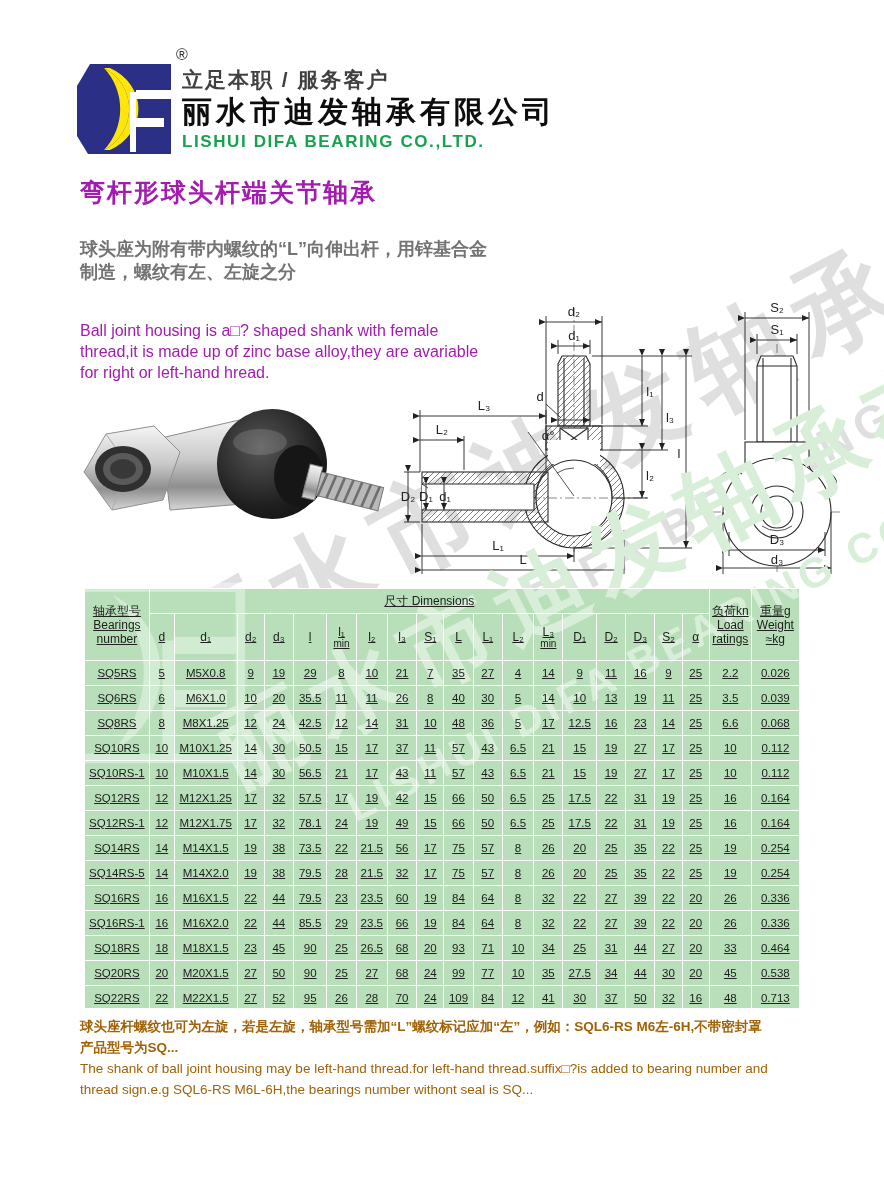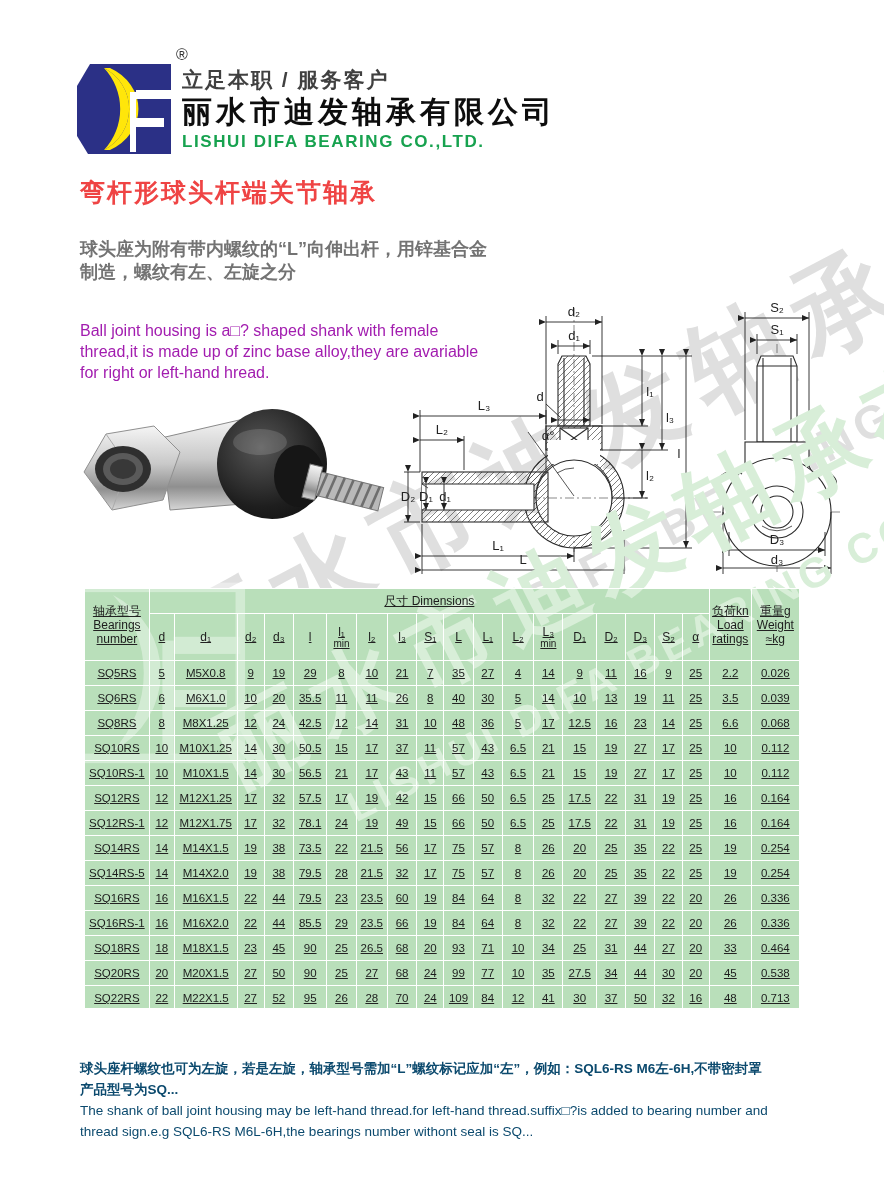--- a/index.html
+++ b/index.html
@@ -11,21 +11,21 @@
            color:#dcdcdc;opacity:.9;z-index:0;white-space:nowrap;font-weight:bold;}
   .wm-gray .l1{font-size:102px;letter-spacing:16px;}
   .wm-gray .l2{font-size:46px;letter-spacing:7px;margin-top:22px;margin-left:130px;}
   
   .logo-box{left:74px;top:58px;width:100px;height:100px;z-index:2;}
   .reg-mark{left:176px;top:46px;font-size:16px;color:#333;z-index:2;}
   .slogan{left:182px;top:66px;font-size:21px;font-weight:bold;color:#404040;letter-spacing:2px;z-index:2;}
   .company-cn{left:182px;top:92px;font-size:30px;font-weight:bold;color:#0d0d0d;letter-spacing:4px;z-index:2;}
   .company-en{left:182px;top:132px;font-size:17px;font-weight:bold;color:#17a24f;letter-spacing:1.6px;z-index:2;}
   
-  .title-cn{left:80px;top:176px;font-size:25px;font-weight:bold;color:#ef4444;letter-spacing:2px;z-index:2;}
+  .title-cn{left:80px;top:176px;font-size:25px;font-weight:bold;color:#a21caf;letter-spacing:2px;z-index:2;}
   .title-en{left:80px;top:205px;font-size:21px;color:#2c2c2c;z-index:2;}
   .intro-cn{left:80px;top:238px;font-size:18px;font-weight:600;color:#737373;line-height:23px;z-index:2;}
   .intro-en{left:80px;top:293px;font-size:16px;color:#a21caf;line-height:21px;z-index:2;margin-top:27px;}
   
   .photo{left:66px;top:372px;width:325px;height:205px;z-index:2;}
   .draw-side{left:396px;top:300px;width:302px;height:280px;z-index:2;}
   .draw-front{left:700px;top:300px;width:156px;height:280px;z-index:2;}
   svg text{font-family:"Liberation Sans","DejaVu Sans",sans-serif;}
   .dim{font-size:13px;fill:#222;}
   
@@ -38,21 +38,21 @@
   table.dims{position:relative;z-index:2;border-collapse:collapse;table-layout:fixed;width:716px;text-decoration:underline;}
   table.dims td{border:1.5px solid #fff;text-align:center;padding:0;font-size:11.5px;color:#1c1c1c;background:transparent;}
   table.dims thead td{font-size:12px;}
   .group-row td{height:24px;font-size:13px;}
   .subhead-row td{height:46px;}
   tbody tr{height:25px;}
   td.bn{text-align:left;padding-left:6px;}
   .hdr3{line-height:14px;font-size:12px;}
   .min{font-size:10px;line-height:10px;}
   
-  .foot{left:80px;top:1016px;width:740px;font-size:13.5px;color:#0c4a6e;line-height:21px;z-index:2;margin-top:42px;}
+  .foot{left:80px;top:1016px;width:740px;font-size:13.5px;color:#a16207;line-height:21px;z-index:2;}
   .foot .cn{font-weight:600;}
 </style>
 </head>
 <body>
 
 <div class="page">
 
   <div class="wm-gray">
     <div class="l1">丽水市迪发轴承有限公司</div>
     <div class="l2">LISHUI DIFA BEARING CO.,LTD.</div>

